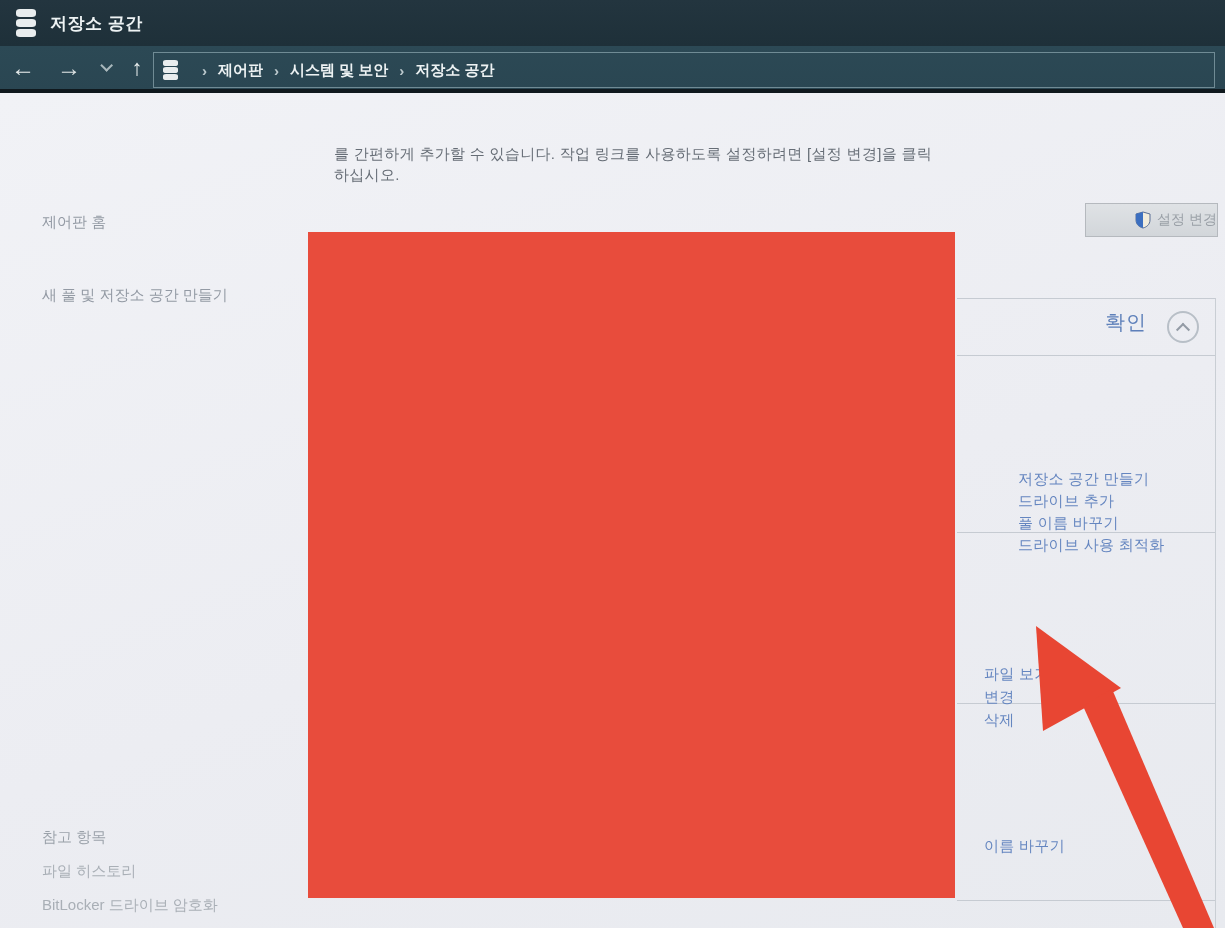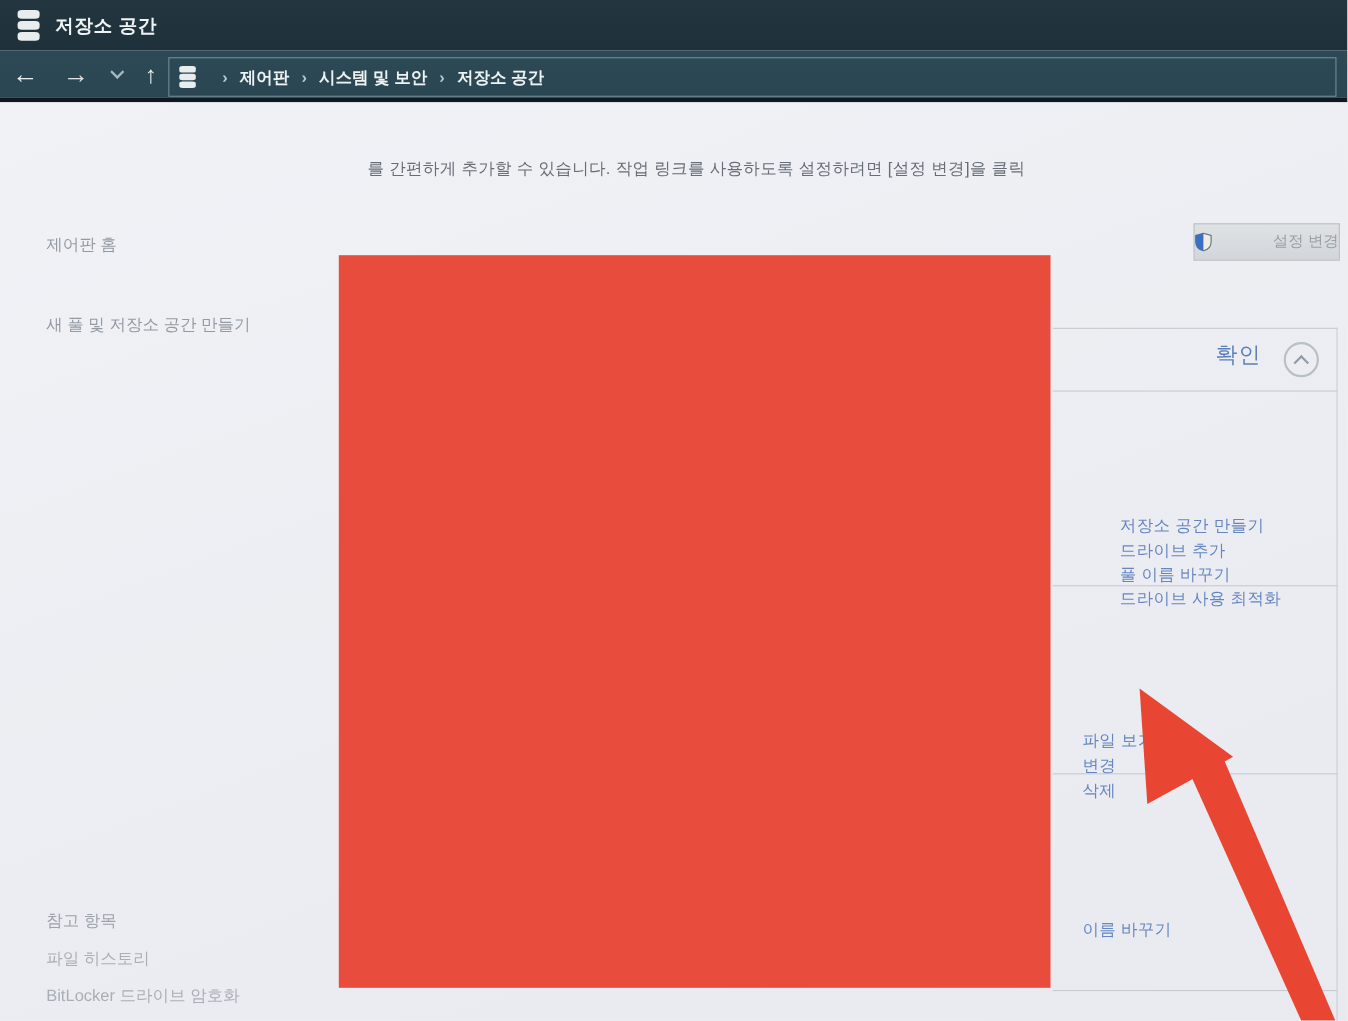--- a/index.html
+++ b/index.html
@@ -66,21 +66,21 @@
     color:#5d646c; letter-spacing:1px; display:flex; align-items:center; }
   .caret { display:inline-block; width:1px; height:26px; background:#6a7078;
     margin-left:3px; }
   .desc { position:absolute; left:334px; top:143px; width:660px;
     font-size:15px; color:#666d76; letter-spacing:0.3px; }
   .desc div { line-height:21px; }
   .settings-btn {
     position:absolute; left:1085px; top:203px; width:133px; height:34px;
     background:linear-gradient(180deg,#dfe2e5 0%,#d2d6da 100%);
     border:1px solid #b5b9be;
-    display:flex; align-items:center; justify-content:space-between; gap:6px;
+    display:flex; align-items:center; justify-content:flex-end; gap:6px;
     font-size:14px; color:#9aa0a7; cursor:default;
   }
   
   .hline { position:absolute; left:957px; width:259px; height:1px;
     background:#c6cbd2; }
   .vline { position:absolute; left:1215px; top:298px; width:1px; height:630px;
     background:#c9ced4; }
   .panel-header-label { position:absolute; left:1040px; top:309px;
     width:107px; text-align:right; font-size:20px; color:#5e80ba;
     letter-spacing:1px; }
@@ -149,20 +149,21 @@
 
   <div class="side-link" style="top:120px;">제어판 홈</div>
   <div class="side-link" style="top:193px;">새 풀 및 저장소 공간 만들기</div>
 
   <div class="see-also-header" style="top:735px;">참고 항목</div>
   <div class="see-also-link" style="top:769px;">파일 히스토리</div>
   <div class="see-also-link" style="top:803px;">BitLocker 드라이브 암호화</div>
 
   <div class="desc" style="top:50px;">
     <div>를 간편하게 추가할 수 있습니다. 작업 링크를 사용하도록 설정하려면 [설정 변경]을 클릭</div>
+    <div>하십시오.</div>
   </div>
 
   <div class="settings-btn" style="top:110px;">
     <svg width="16" height="18" viewBox="0 0 16 18">
       <path d="M8 1 L15 3 L15 9 C15 13.5 11.5 16.2 8 17 C4.5 16.2 1 13.5 1 9 L1 3 Z" fill="#f1ecdc" stroke="#5a6f96" stroke-width="1"></path>
       <path d="M8 1 L1 3 L1 9 C1 13.5 4.5 16.2 8 17 Z" fill="#3c6fc0"></path>
     </svg>
     <span>설정 변경</span>
   </div>
 

